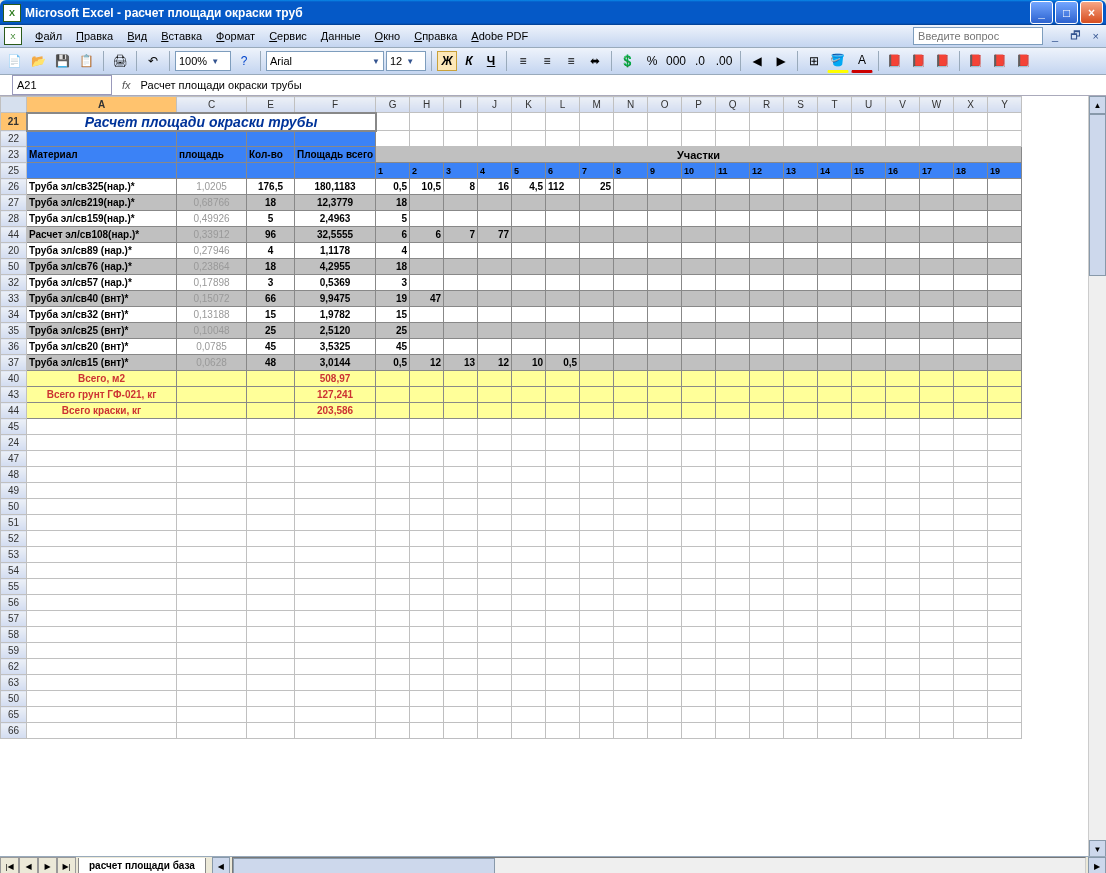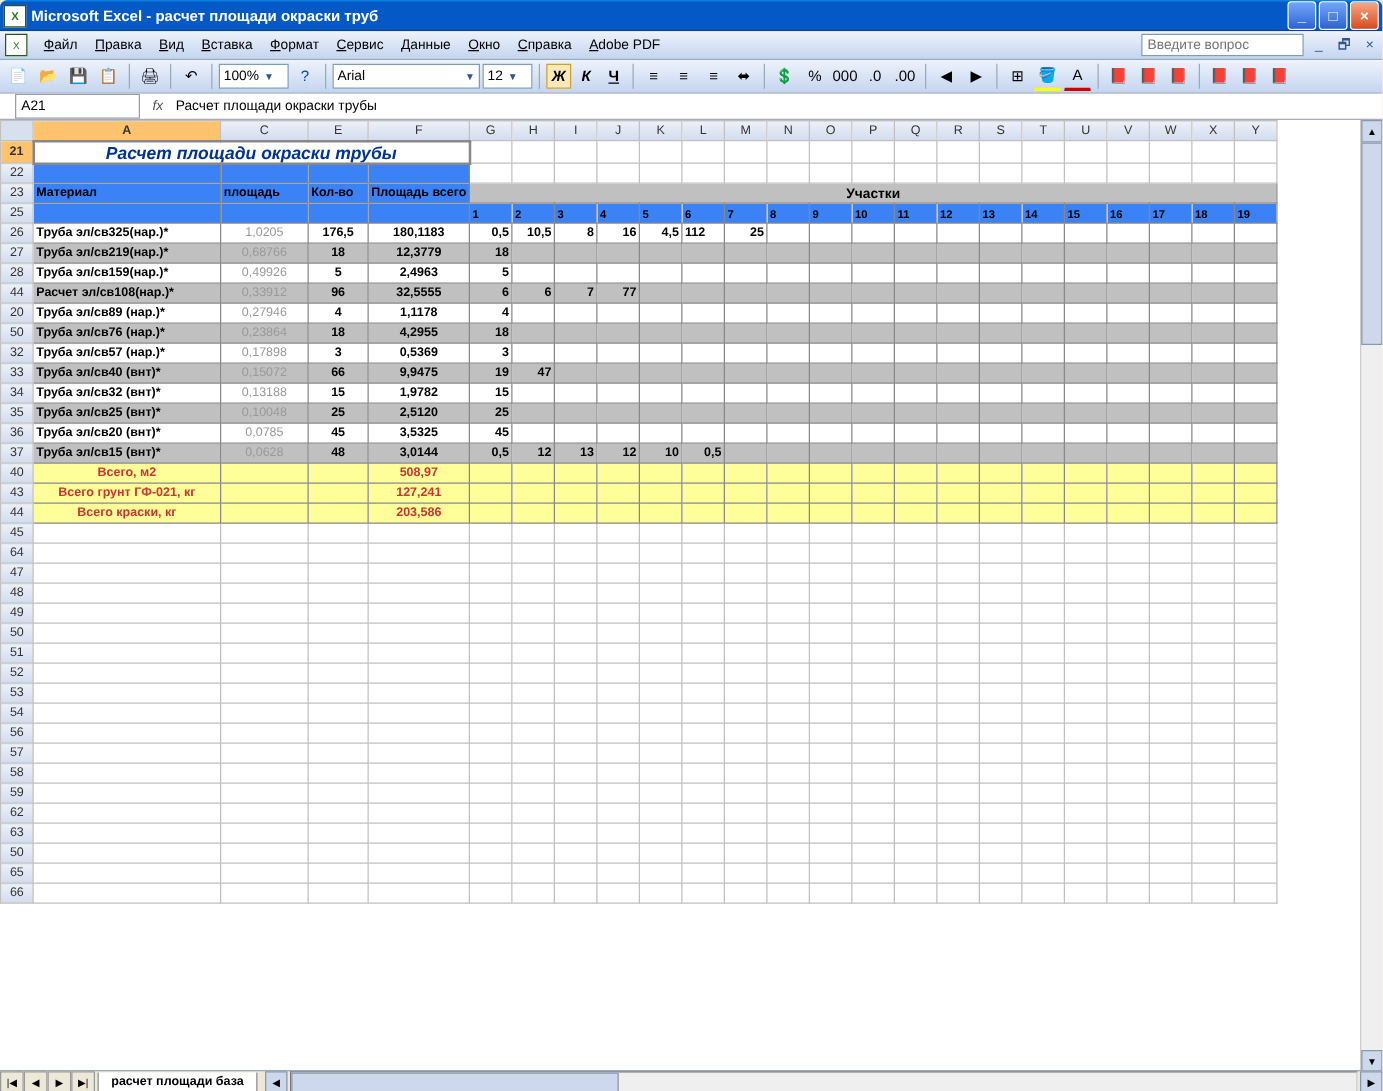--- a/index.html
+++ b/index.html
@@ -710,21 +710,21 @@
           <td></td>
           <td></td>
           <td></td>
           <td></td>
           <td></td>
           <td></td>
           <td></td>
           <td></td>
         </tr>
         <tr>
-          <th class="rowh">64</th>
+          <th class="rowh">24</th>
           <td></td>
           <td></td>
           <td></td>
           <td></td>
           <td></td>
           <td></td>
           <td></td>
           <td></td>
           <td></td>
           <td></td>
@@ -919,20 +919,46 @@
           <td></td>
           <td></td>
           <td></td>
           <td></td>
           <td></td>
           <td></td>
           <td></td>
         </tr>
         <tr>
           <th class="rowh">54</th>
+          <td></td>
+          <td></td>
+          <td></td>
+          <td></td>
+          <td></td>
+          <td></td>
+          <td></td>
+          <td></td>
+          <td></td>
+          <td></td>
+          <td></td>
+          <td></td>
+          <td></td>
+          <td></td>
+          <td></td>
+          <td></td>
+          <td></td>
+          <td></td>
+          <td></td>
+          <td></td>
+          <td></td>
+          <td></td>
+          <td></td>
+        </tr>
+        <tr>
+          <th class="rowh">55</th>
           <td></td>
           <td></td>
           <td></td>
           <td></td>
           <td></td>
           <td></td>
           <td></td>
           <td></td>
           <td></td>
           <td></td>

